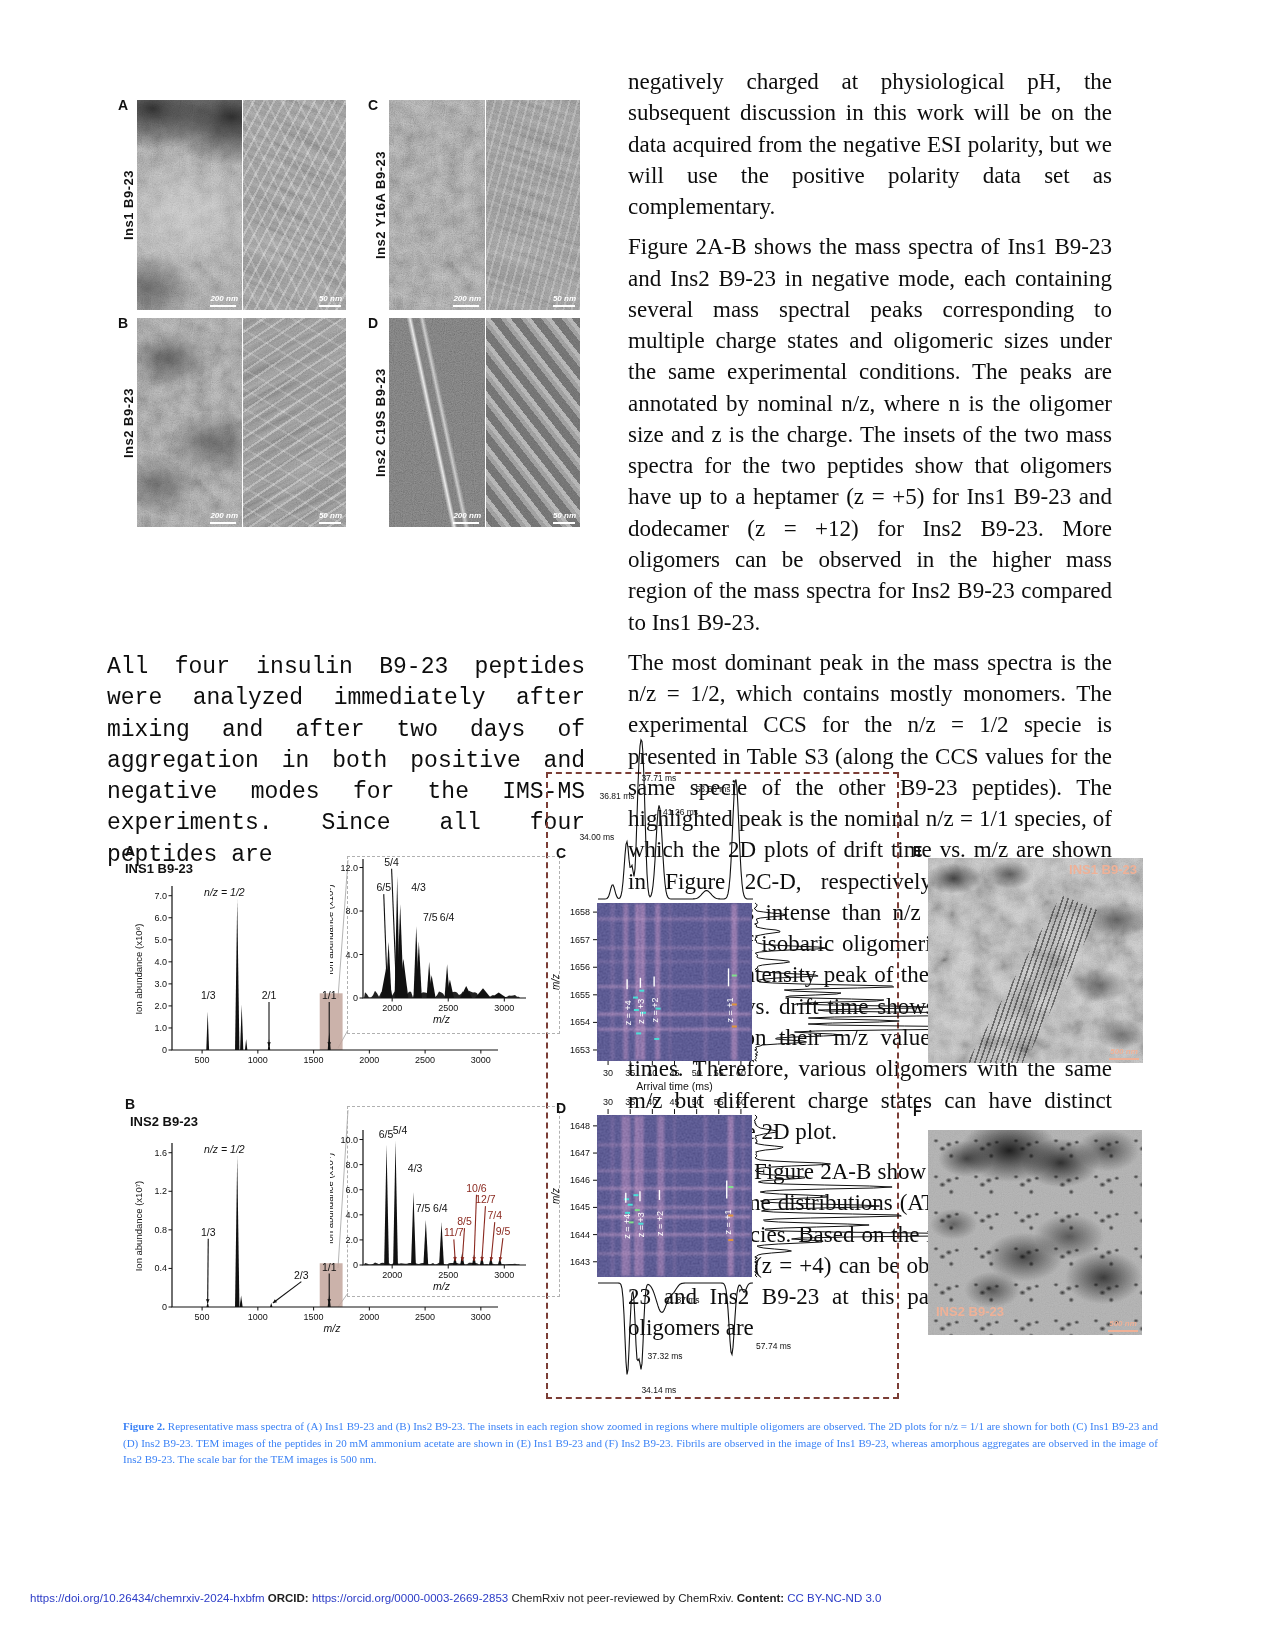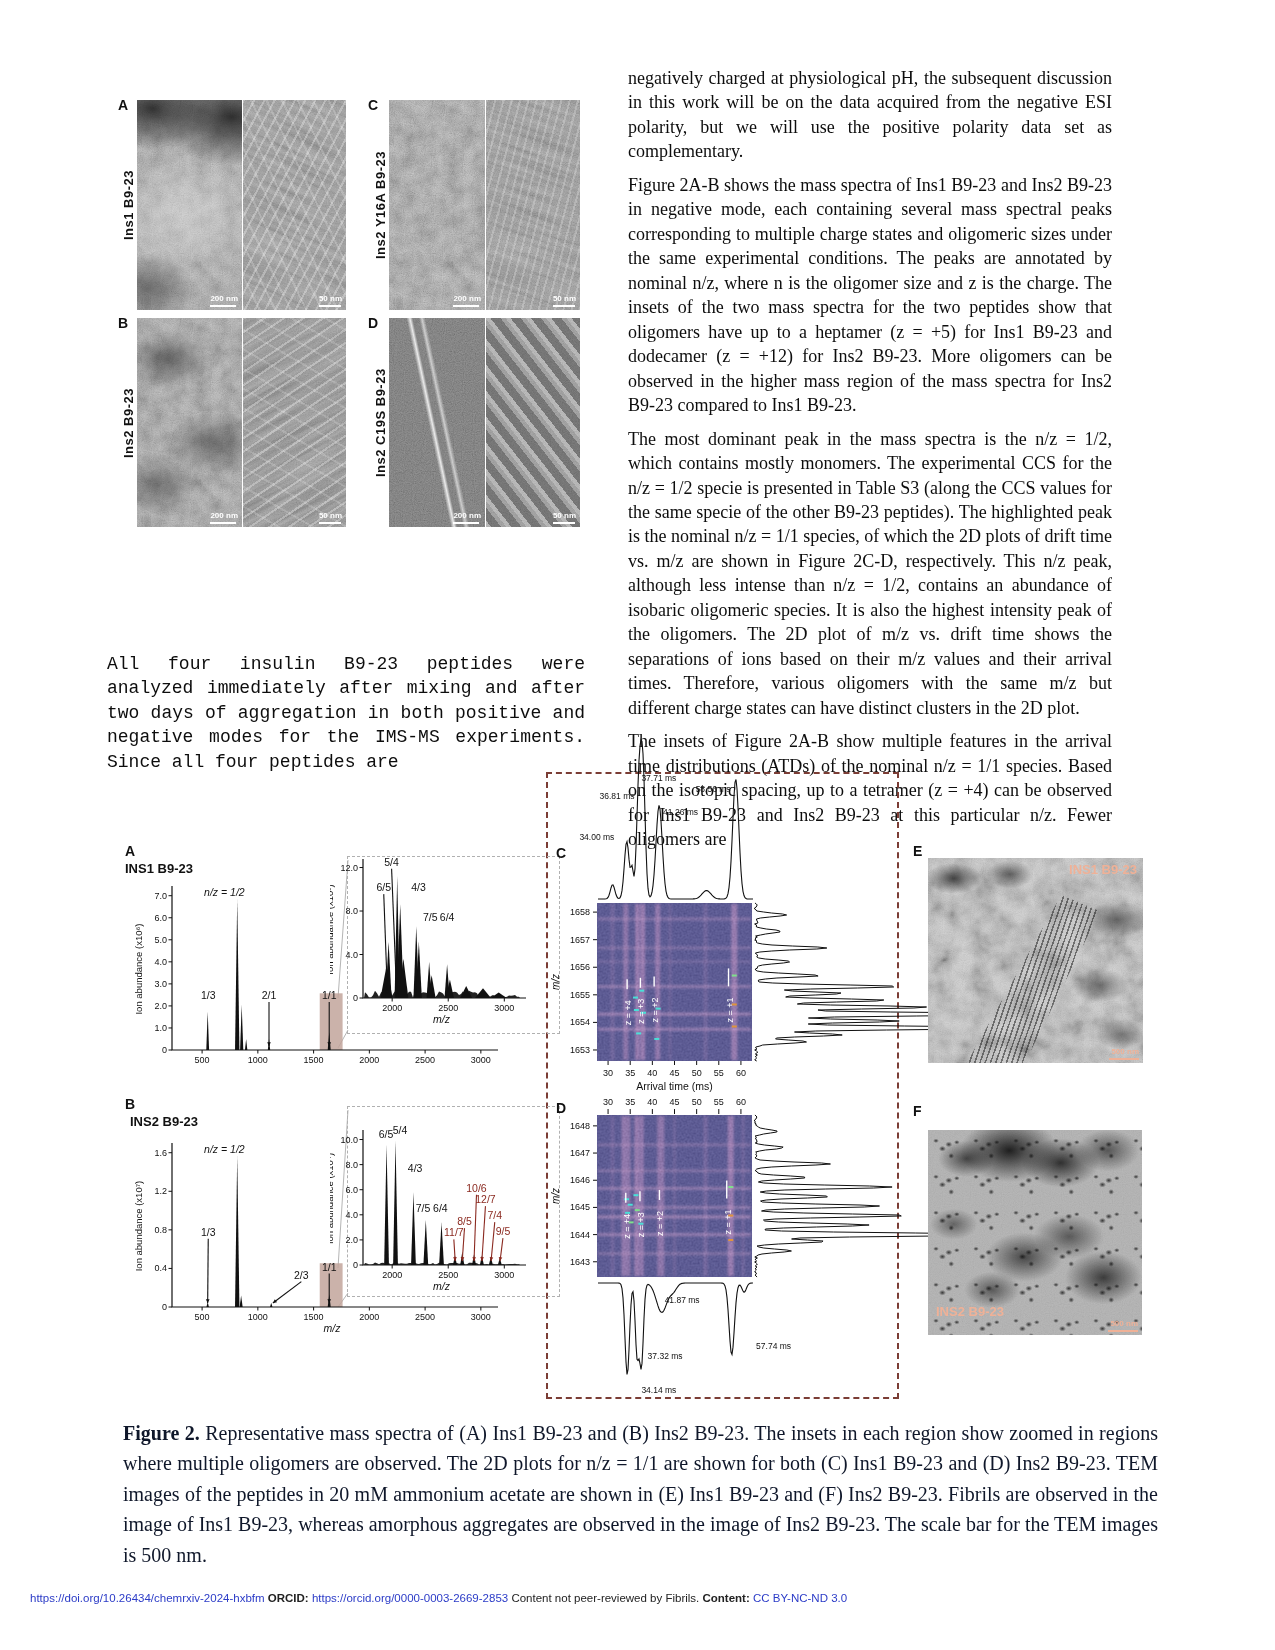--- a/index.html
+++ b/index.html
@@ -1,33 +1,33 @@
 <!DOCTYPE html>
 <html><head>
 <meta charset="utf-8">
 <style>
   html,body{margin:0;padding:0;background:#fff;}
   .page{position:relative;width:1275px;height:1650px;background:#ffffff;overflow:hidden;
         font-family:"Liberation Serif",serif;color:#111;}
   .abs{position:absolute;}
-  .para{font-size:18px;line-height:1.36;text-align:justify;color:#0d0d0d;}
+  .para{font-size:23px;line-height:1.36;text-align:justify;color:#0d0d0d;}
   .cap{font-size:17px;line-height:1.5;text-align:justify;color:#0d0d0d;}
-  .cap2{font-size:20px;line-height:1.52;text-align:justify;color:#0f172a;}
+  .cap2{font-size:11px;line-height:1.52;text-align:justify;color:#3b82f6;}
   .bold{font-weight:bold;}
   .pletter{font-family:"Liberation Sans",sans-serif;font-weight:bold;font-size:14px;color:#111;}
   .ptitle{font-family:"Liberation Sans",sans-serif;font-weight:bold;font-size:13px;color:#111;}
   .f1letter{font-family:"Liberation Sans",sans-serif;font-weight:bold;font-size:14px;color:#111;}
   .sidelabel{font-family:"Liberation Sans",sans-serif;font-weight:bold;font-size:13px;color:#111;
              writing-mode:vertical-rl;transform:rotate(180deg);text-align:center;height:100%;width:16px;
              display:flex;align-items:center;justify-content:center;letter-spacing:.5px;}
   .tem{position:absolute;overflow:hidden;}
   .tem svg{position:absolute;left:0;top:0;}
   .ovl{position:absolute;left:0;top:0;right:0;bottom:0;}
-  .sb{position:absolute;right:4px;bottom:3px;text-align:right;font-family:"Liberation Sans",sans-serif;
-      font-size:8px;font-weight:bold;color:#fff;line-height:1;}
+  .sb{position:absolute;right:4px;bottom:3px;text-align:center;font-family:"Liberation Sans",sans-serif;
+      font-size:8px;font-weight:bold;color:#fff;line-height:1;font-style:italic;}
   .sb .bar{height:2px;background:#fff;margin-top:2px;}
   .sb.salmon{color:#efb197;}
   .sb.salmon .bar{background:#efb197;}
   .temlabel{position:absolute;font-family:"Liberation Sans",sans-serif;font-weight:bold;font-size:13px;color:#efb197;}
   .dashbox-red{position:absolute;border:2px dashed #7b3d35;}
   .dashbox-gray{position:absolute;border:1.5px dashed #b0b0b0;}
   .footer{font-family:"Liberation Sans",sans-serif;font-size:11.5px;color:#222;}
   .footer a{color:#2b3bc7;text-decoration:none;}
   svg text{font-family:"Liberation Sans",sans-serif;}
 </style>
@@ -580,18 +580,18 @@
   </div>
 
   <div class="abs cap2" style="left:123px;top:1418px;width:1035px;z-index:5;background:#fff;">
     <span class="bold">Figure 2.</span><span> Representative mass spectra of (A) Ins1 B9-23 and (B) Ins2 B9-23. The insets in each region show zoomed in regions where multiple oligomers are observed. The 2D plots for n/z = 1/1 are shown for both (C) Ins1 B9-23 and (D) Ins2 B9-23. TEM images of the peptides in 20 mM ammonium acetate are shown in (E) Ins1 B9-23 and (F) Ins2 B9-23. Fibrils are observed in the image of Ins1 B9-23, whereas amorphous aggregates are observed in the image of Ins2 B9-23. The scale bar for the TEM images is 500 nm.</span>
   </div>
 
   <div class="abs footer" style="left:30px;top:1592px;width:1220px;">
     <a href="#">https://doi.org/10.26434/chemrxiv-2024-hxbfm</a>
     <span class="bold">ORCID:</span>
     <a href="#">https://orcid.org/0000-0003-2669-2853</a>
-    <span>Content not peer-reviewed by Fibrils.</span>
+    <span>ChemRxiv not peer-reviewed by ChemRxiv.</span>
     <span class="bold">Content:</span>
     <a href="#">CC BY-NC-ND 3.0</a>
   </div>
 
 </div>
 
 </body></html>

